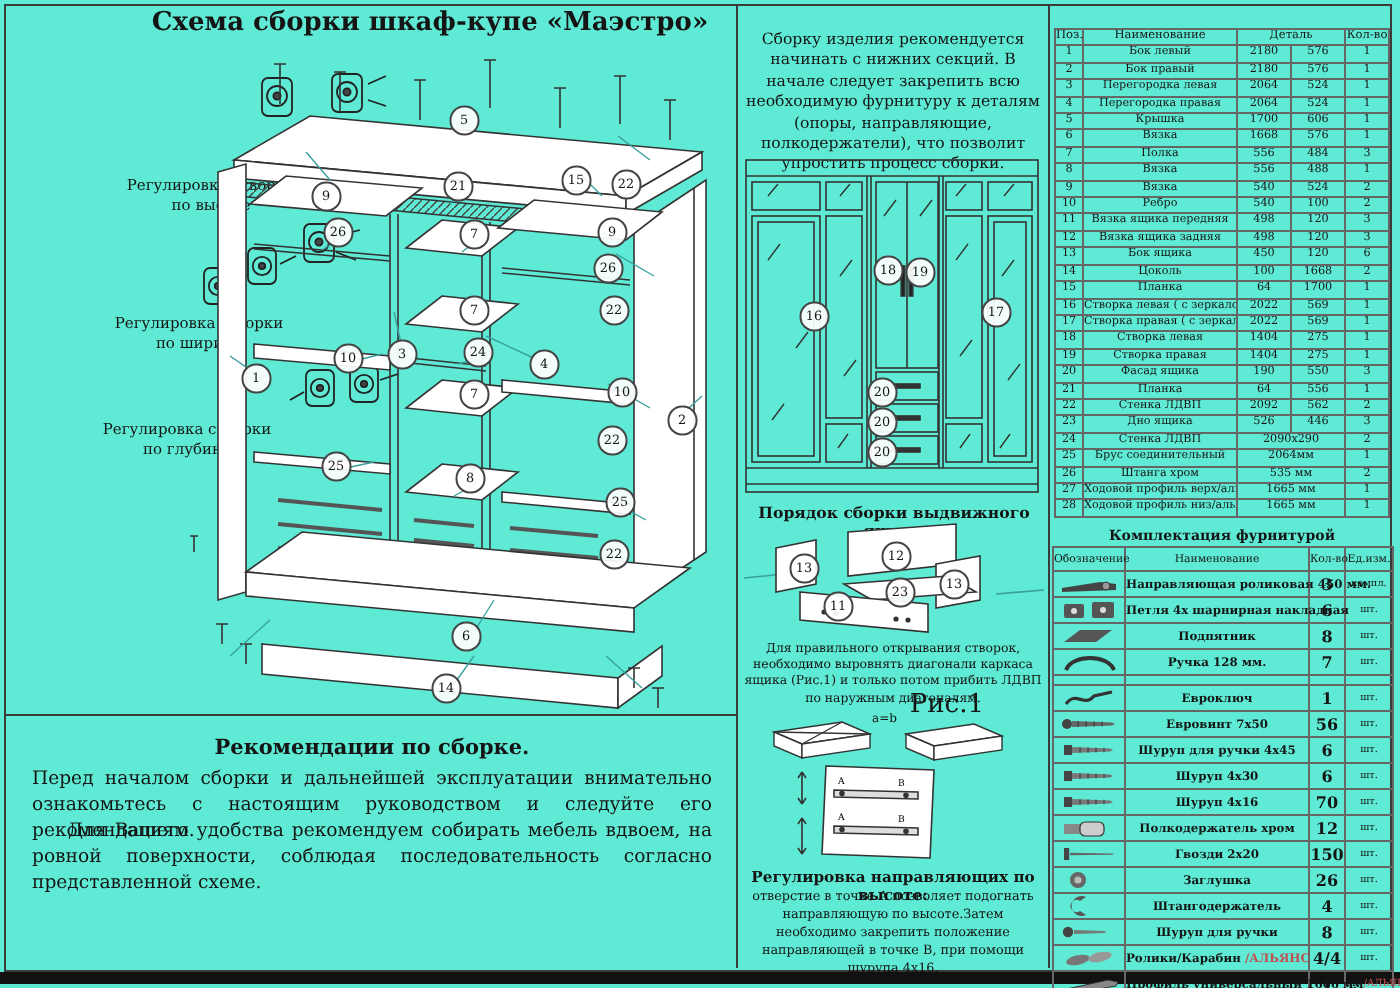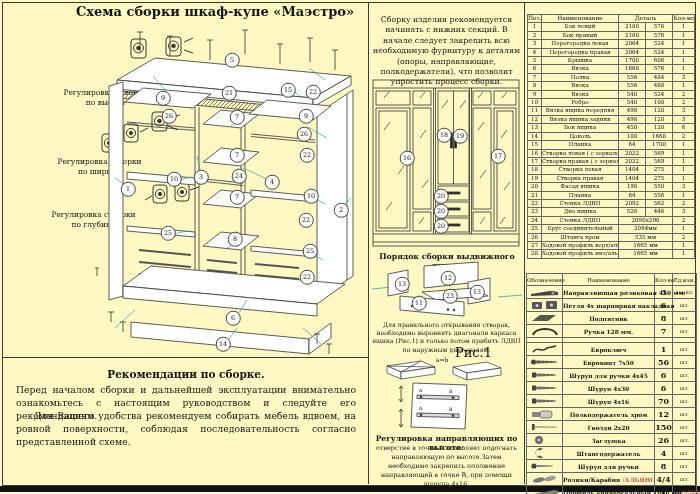--- a/index.html
+++ b/index.html
@@ -1,16 +1,16 @@
 <!DOCTYPE html>
 <html style="--leader: #3a9f9f; --alliance: #c05050;"><head>
 <meta charset="utf-8">
 <style>
   html,body{margin:0;padding:0;background:#e9e9e9}
-  .page{position:relative;width:700px;height:494px;background:#fef9c3;font-family:"DejaVu Serif",serif;color:#151515;overflow:hidden}
+  .page{position:relative;width:700px;height:494px;background:#5eead4;font-family:"DejaVu Serif",serif;color:#151515;overflow:hidden}
   .frame{position:absolute;left:2px;top:2px;width:692px;height:482px;border:1px solid #3a3a3a;pointer-events:none}
   .vline{position:absolute;width:1px;background:#3a3a3a}
   .v1{left:368px;top:3px;height:481px}
   .v2{left:524px;top:3px;height:481px}
   .hline{position:absolute;left:3px;top:357px;width:365px;height:1px;background:#3a3a3a}
   .band{position:absolute;left:0;top:486px;width:700px;height:6px;background:#111}
   .title{position:absolute;left:55px;top:4px;width:320px;text-align:center;font-size:13px;font-weight:bold}
   svg{position:absolute;overflow:visible}
   .iso{left:95px;top:28px;width:272px;height:330px}
   .front{left:372px;top:78px;width:148px;height:172px}
@@ -509,20 +509,21 @@
         </tr>
         <tr>
           <td>28</td>
           <td>Ходовой профиль низ/альянс</td>
           <td colspan="2">1665 мм</td>
           <td>1</td>
         </tr>
       </tbody>
   </table>
 
+  <div class="tbl-title2">Комплектация фурнитурой</div>
   <table class="ftable">
     <colgroup>
         <col style="width:36px">
         <col style="width:92px">
         <col style="width:18px">
         <col style="width:24px">
       </colgroup>
     <thead>
       <tr>
         <th>Обозначение</th>

